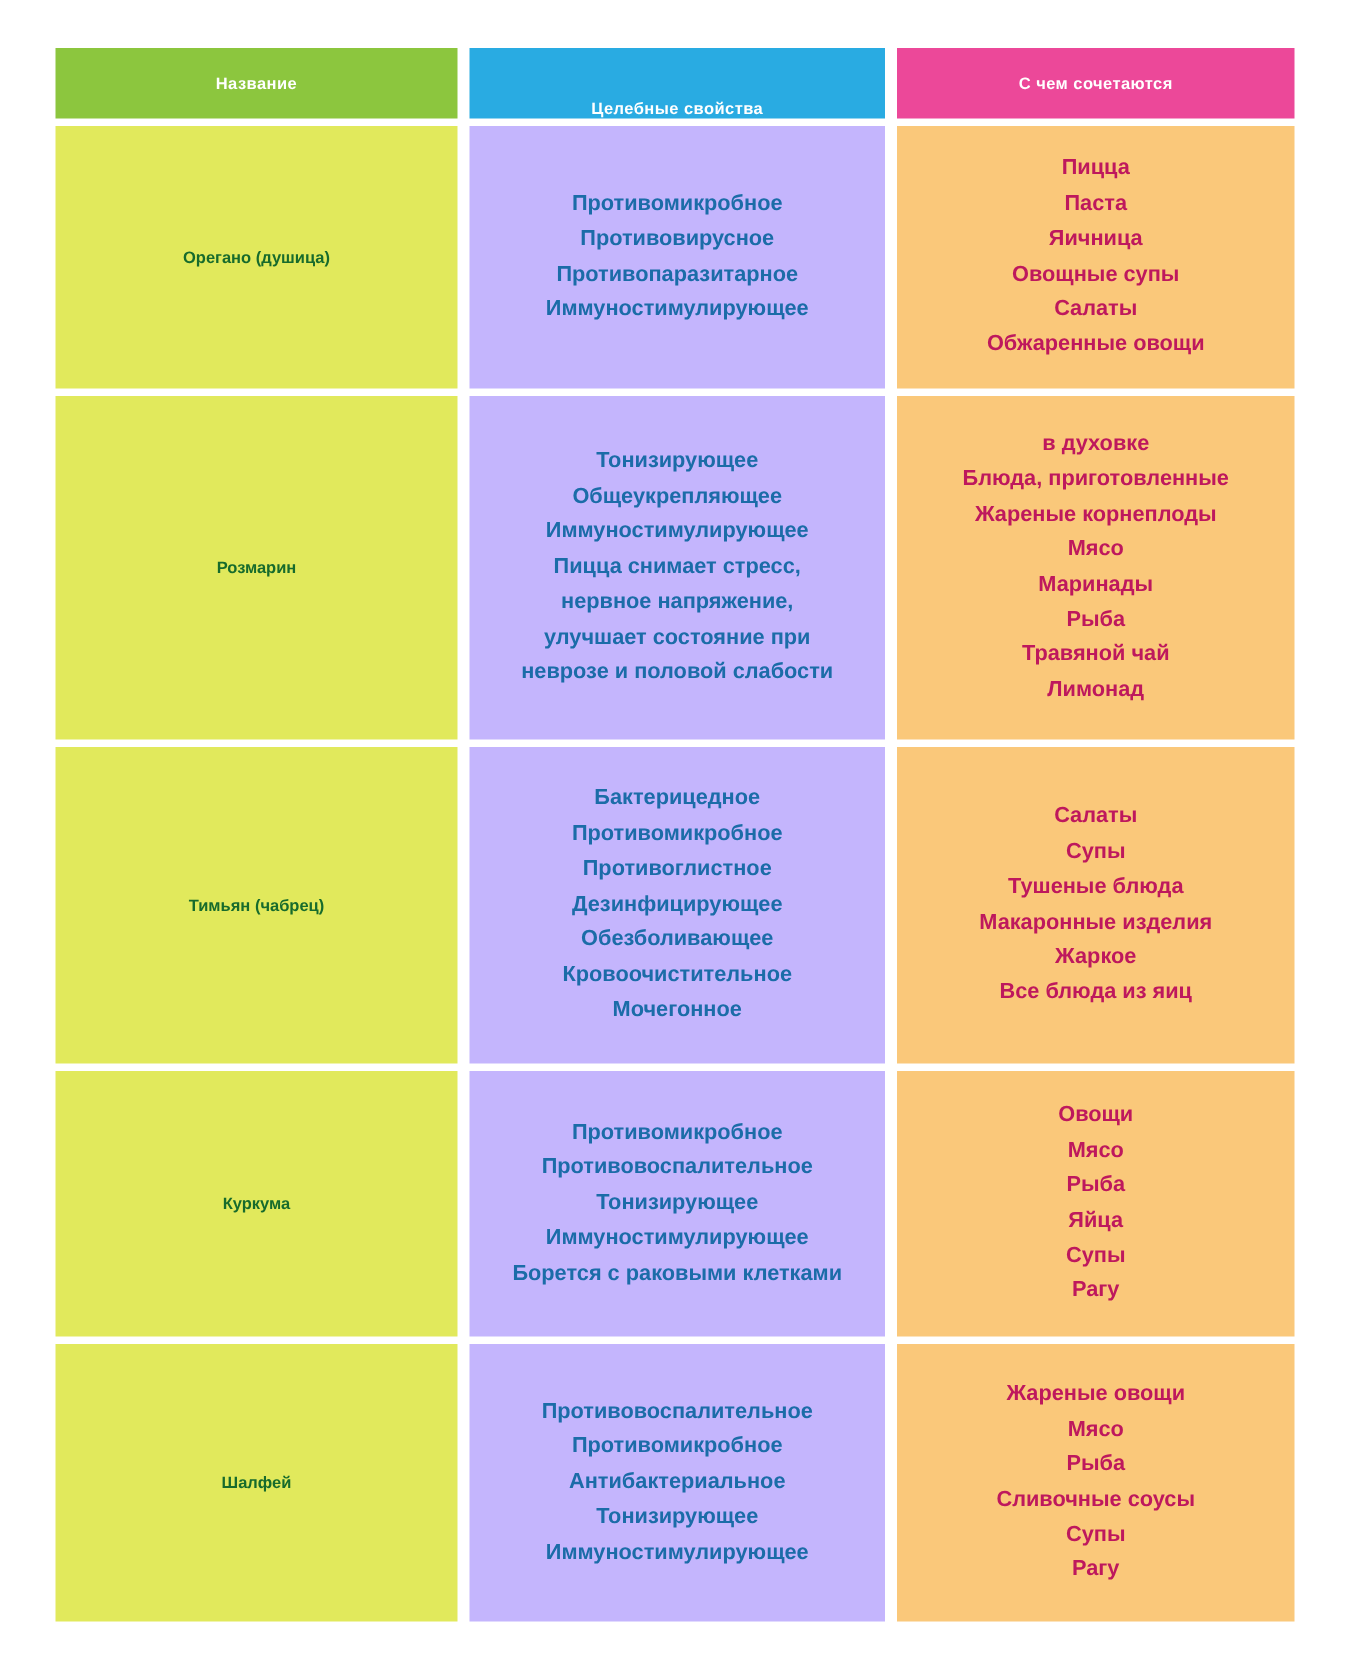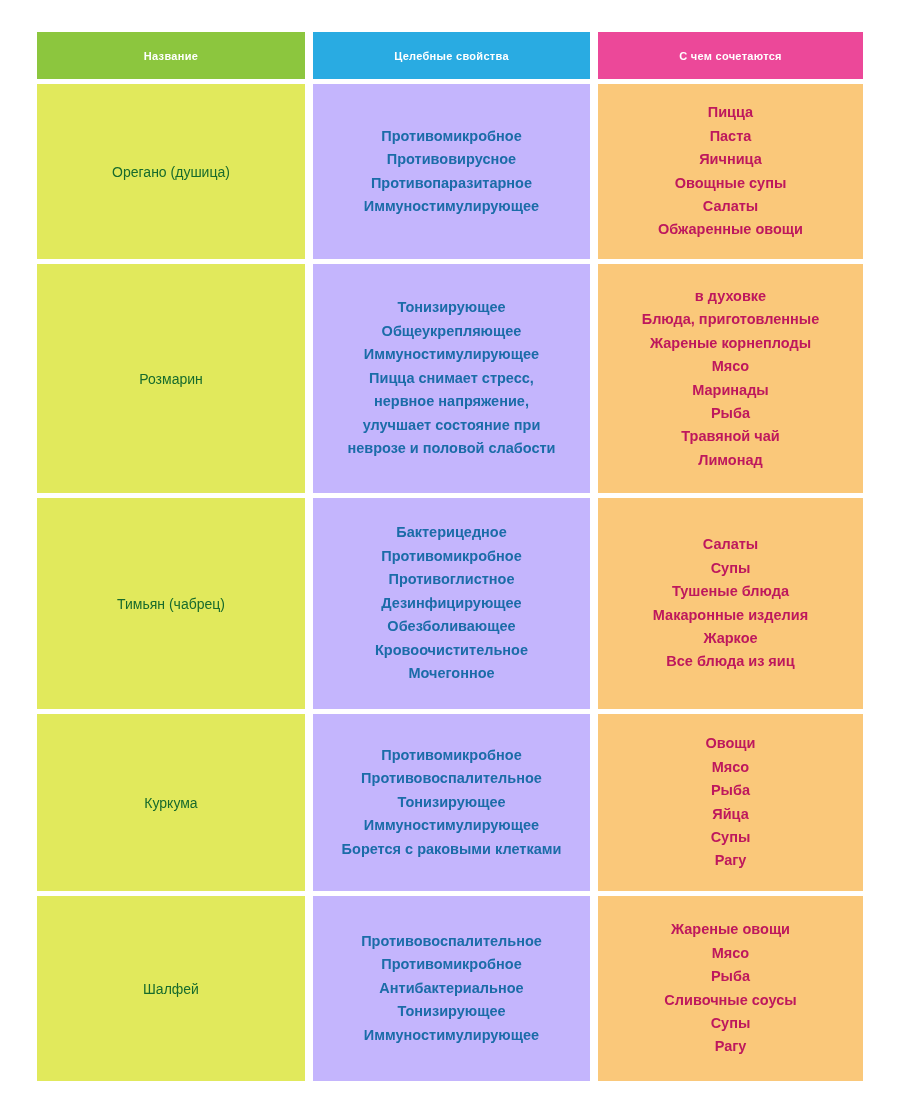--- a/index.html
+++ b/index.html
@@ -32,21 +32,21 @@
   .header-cell {
     display: flex;
     align-items: center;
     justify-content: center;
     color: #ffffff;
     font-size: 11px;
     font-weight: 700;
     letter-spacing: 0.3px;
   }
   .col-1 { width: 268px; flex: 0 0 268px; }
-  .col-2 { width: 277px; flex: 0 0 277px; }
+  .col-2 { width: 277px; flex: 0 0 277px; align-items: flex-end; }
   .col-3 { width: 265px; flex: 0 0 265px; }
 
   .hc-name   { background: #8cc63e; }
   .hc-props  { background: #29abe2; }
   .hc-pairs  { background: #ec4899; }
 
   
   .body-row {
     display: flex;
     gap: 8px;
@@ -59,22 +59,22 @@
     align-items: center;
     justify-content: center;
     text-align: center;
     box-sizing: border-box;
     padding: 10px 8px;
   }
 
   .cell-name {
     background: #e1e95c;
     color: #176b2c;
-    font-size: 14px;
-    font-weight: 400;
+    font-size: 11px;
+    font-weight: 700;
   }
   .cell-props {
     background: #c4b5fd;
     color: #1b6ca8;
     font-size: 14.5px;
     font-weight: 700;
     line-height: 1.62;
   }
   .cell-pairs {
     background: #fac87a;

